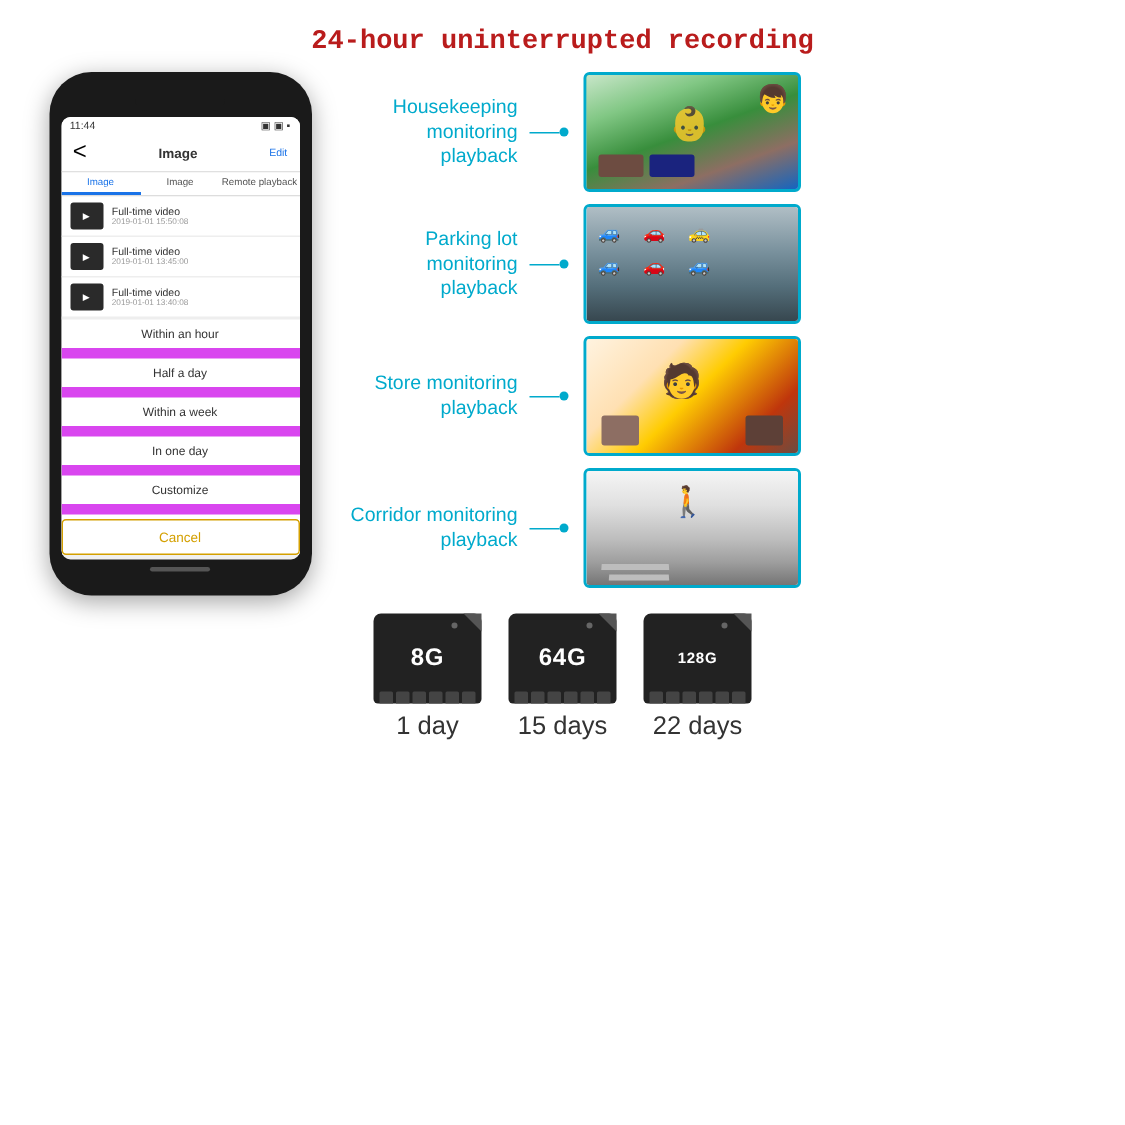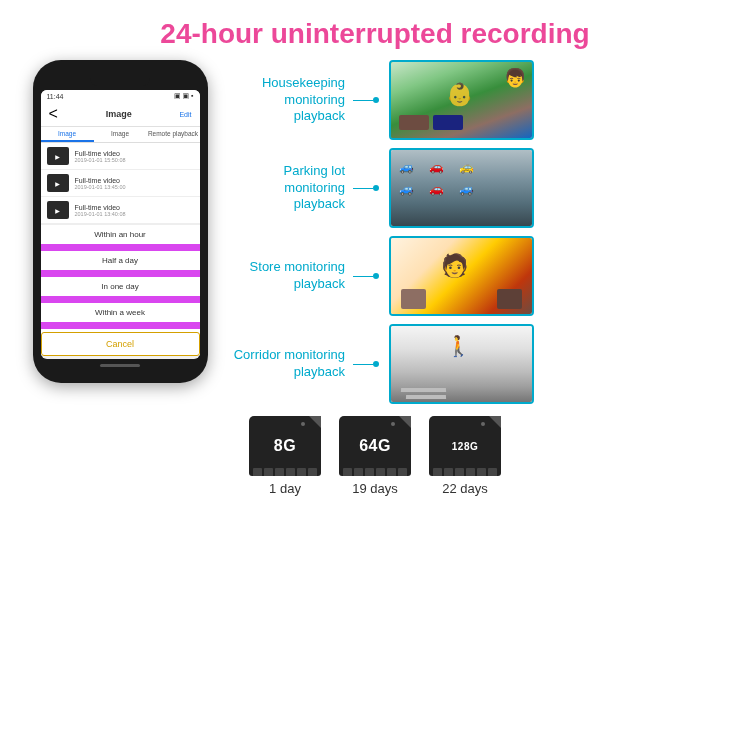--- a/index.html
+++ b/index.html
@@ -10,23 +10,24 @@
       font-family: Arial, sans-serif;
       overflow: hidden;
     }
 
     
     .header {
       text-align: center;
       padding: 18px 20px 10px;
     }
     .header h1 {
-      font-size: 28px;
+      font-size: 18px;
       font-weight: bold;
-      color: #ec4899;
+      color: #b91c1c;
+      font-family: Liberation Mono, monospace;
     }
 
     
     .main-content {
       display: flex;
       flex-direction: row;
       align-items: flex-start;
       padding: 0 20px;
       gap: 10px;
     }
@@ -268,21 +269,21 @@
     .sd-card-dot {
       position: absolute;
       top: 6px;
       right: 16px;
       width: 4px;
       height: 4px;
       background: #666;
       border-radius: 50%;
     }
     .storage-days {
-      font-size: 13px;
+      font-size: 17px;
       color: #333;
       text-align: center;
     }
     .storage-note {
       text-align: center;
       font-size: 12px;
       color: #e53935;
       margin-top: 4px;
     }
   </style>
@@ -337,22 +338,23 @@
             <div class="phone-video-info">
               <div class="phone-video-label">Full-time video</div>
               <div class="phone-video-date">2019-01-01 13:40:08</div>
             </div>
           </div>
         </div>
 
         <div class="phone-dropdown">
           <div class="phone-dropdown-item">Within an hour</div>
           <div class="phone-dropdown-item">Half a day</div>
+          <div class="phone-dropdown-item">Within a week</div>
           <div class="phone-dropdown-item">In one day</div>
-          <div class="phone-dropdown-item">Within a week</div>
+          <div class="phone-dropdown-item">Customize</div>
           <div class="phone-dropdown-cancel">Cancel</div>
         </div>
 
       </div>
       <div class="phone-home-indicator"></div>
     </div>
   </div>
 
   <div class="monitoring-container">
 
@@ -449,21 +451,21 @@
         <span class="sd-card-label">64G</span>
         <div class="sd-card-notch">
           <div class="sd-notch-bar"></div>
             <div class="sd-notch-bar"></div>
             <div class="sd-notch-bar"></div>
           <div class="sd-notch-bar"></div>
             <div class="sd-notch-bar"></div>
             <div class="sd-notch-bar"></div>
         </div>
       </div>
-      <span class="storage-days">19 days</span>
+      <span class="storage-days">15 days</span>
     </div>
 
     <div class="storage-card-group">
       <div class="sd-card">
         <div class="sd-card-dot"></div>
         <span class="sd-card-label" style="font-size:10px;">128G</span>
         <div class="sd-card-notch">
           <div class="sd-notch-bar"></div>
             <div class="sd-notch-bar"></div>
             <div class="sd-notch-bar"></div>

